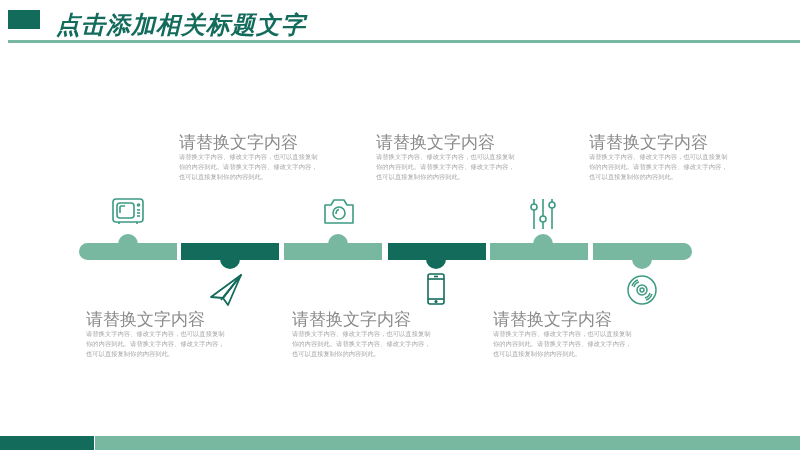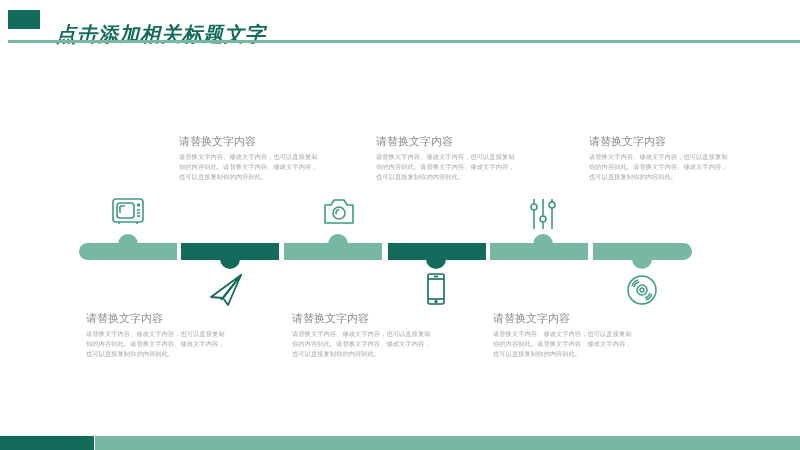--- a/index.html
+++ b/index.html
@@ -1,33 +1,33 @@
 <!DOCTYPE html>
 <html><head>
 <meta charset="utf-8">
 <style>
   html,body{margin:0;padding:0;}
   body{width:800px;height:450px;position:relative;overflow:hidden;background:#ffffff;font-family:"DejaVu Sans","Liberation Sans",sans-serif;}
   .hdr-square{position:absolute;left:8px;top:10px;width:32px;height:19px;background:#136b5c;}
-  .hdr-title{position:absolute;left:56px;top:21px;font-size:20px;font-weight:bold;color:#136b5c;letter-spacing:1px;line-height:26px;font-style:italic;}
+  .hdr-title{position:absolute;left:56px;top:12px;font-size:24px;font-weight:bold;color:#136b5c;letter-spacing:1px;line-height:26px;font-style:italic;}
   .hdr-line{position:absolute;left:8px;top:40px;width:792px;height:3px;background:#78b8a0;}
   .foot-dark{position:absolute;left:0;top:436px;width:94px;height:14px;background:#136b5c;}
   .foot-light{position:absolute;left:95px;top:436px;width:705px;height:14px;background:#78b8a0;}
   .seg{position:absolute;top:243px;height:17px;}
   .seg.light{background:#78b8a0;}
   .seg.dark{background:#136b5c;}
   .seg.first{border-radius:9px 0 0 9px;}
   .seg.last{border-radius:0 9px 9px 0;}
   .bump{position:absolute;width:20px;height:20px;border-radius:50%;}
   .bump.up{top:234px;}
   .bump.down{top:249px;}
   .icon{position:absolute;width:34px;height:34px;}
   .icon svg{width:100%;height:100%;display:block;}
   .block{position:absolute;width:140px;}
-  .block .t{font-size:11px;color:#8a8a8a;line-height:14px;margin-bottom:3px;white-space:nowrap;}
+  .block .t{font-size:17px;color:#8a8a8a;line-height:14px;margin-bottom:3px;white-space:nowrap;}
   .block .b{font-size:6.3px;color:#a6a6a6;line-height:10px;}
 </style>
 </head>
 <body>
 
 <div class="hdr-square"></div>
 <div class="hdr-title">点击添加相关标题文字</div>
 <div class="hdr-line"></div>
 
 <div class="block" style="left:179px;top:135px;">

